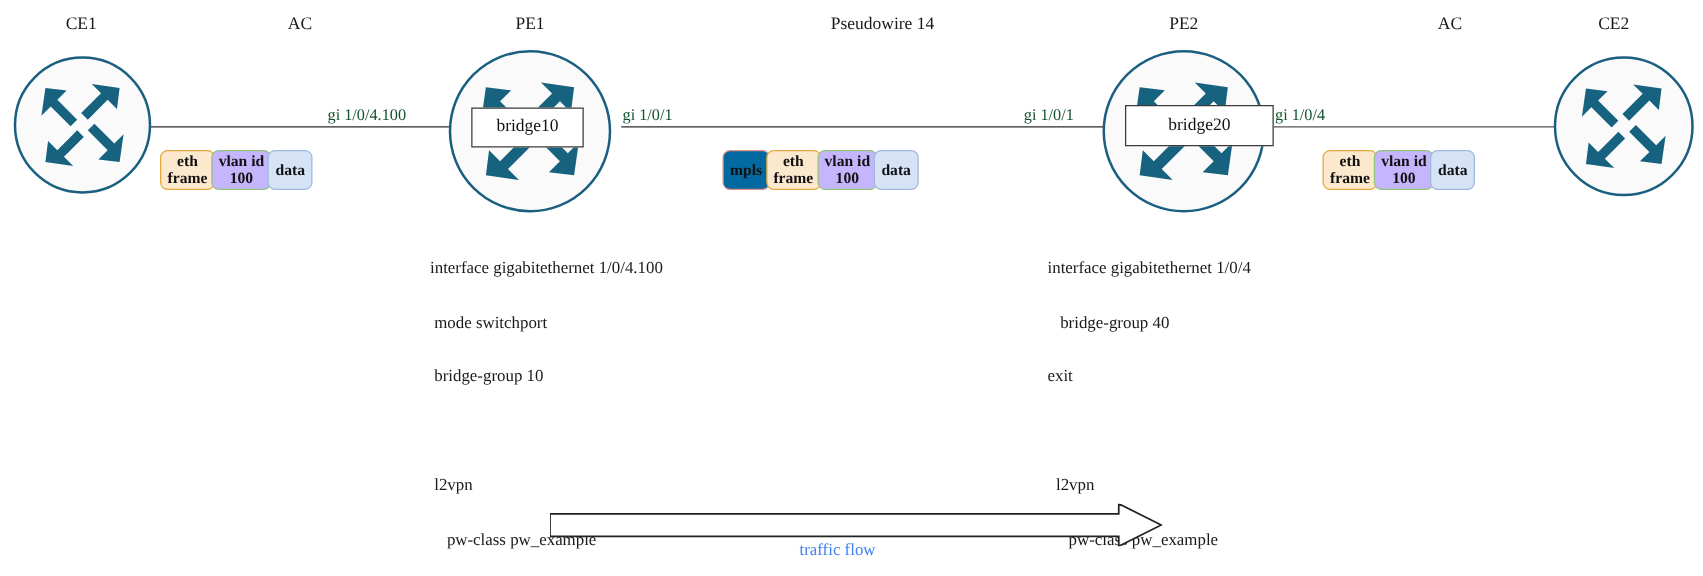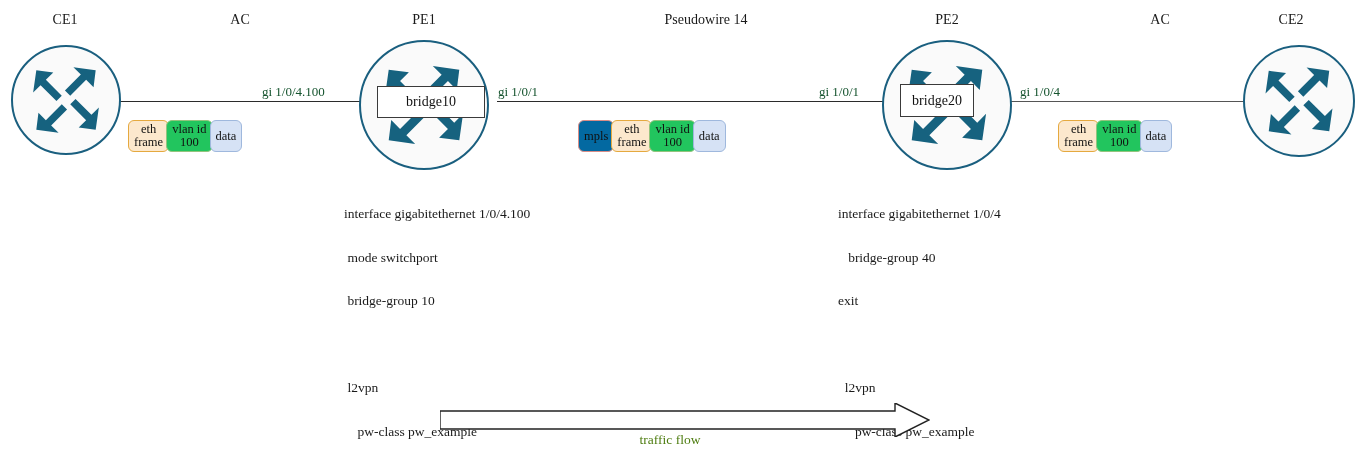--- a/index.html
+++ b/index.html
@@ -72,20 +72,21 @@
     color: #14532d;
     white-space: nowrap;
     line-height: 15px;
   }
 
   
   .packet {
     position: absolute;
     display: flex;
     align-items: stretch;
+    font-weight: bold;
   }
   .seg {
     border-radius: 6px;
     border: 1px solid #999;
     box-sizing: border-box;
     display: flex;
     flex-direction: column;
     align-items: center;
     justify-content: center;
     font-size: 12.5px;
@@ -95,21 +96,21 @@
     white-space: nowrap;
     height: 32px;
     margin-right: -3px;
   }
   .seg:last-child { margin-right: 12px; }
   .seg span { display: block; }
 
   .seg.mpls      { background:#0369a1; border-color:#d98d87; }
   .seg.ethframe  { background:#fce8cd; border-color:#e0a busy; }
   .seg.ethframe  { background:#fce8cd; border-color:#e5a93f; }
-  .seg.vlan      { background:#22c55e; border-color:#93c47d; }
+  .seg.vlan      { background:#c4b5fd; border-color:#93c47d; }
   .seg.data      { background:#d6e2f5; border-color:#9fb8dd; }
 
   
   .config {
     position: absolute;
     font-size: 13.5px;
     line-height: 14.5px;
     color: #1a1a1a;
     white-space: pre;
   }
@@ -117,21 +118,21 @@
   .config .cline.blank { height: 14.5px; }
 
   
   .flow {
     position: absolute;
   }
   .flow svg { display: block; }
   .flow-label {
     position: absolute;
     font-size: 13.5px;
-    color: #4d7c0f;
+    color: #3b82f6;
     white-space: nowrap;
     transform: translateX(-50%);
   }
 </style>
 </head>
 <body>
 
 <div class="canvas">
 
   <div class="toplabel" style="left:65px;  top:12px;">CE1</div>
@@ -164,35 +165,35 @@
       <svg viewBox="0 0 100 100" aria-hidden="true">
         <g fill="#16627f">
           <path d="M22 22 L38 24 L31 31 L46 46 L41 51 L26 36 L19 43 Z"></path>
           <path d="M78 22 L76 38 L69 31 L54 46 L49 41 L64 26 L57 19 Z"></path>
           <path d="M22 78 L24 62 L31 69 L46 54 L51 59 L36 74 L43 81 Z"></path>
           <path d="M78 78 L62 76 L69 69 L54 54 L59 49 L74 64 L81 57 Z"></path>
         </g>
       </svg>
     </span>
   </div>
-  <div class="bridge-box" style="left:377px; top:86px; width:108px; height:32px;">bridge10</div>
+  <div class="bridge-box" style="left:377px; top:86px; width:90px; height:32px;">bridge10</div>
 
   <div class="node" style="left:882px; top:40px; width:130px; height:130px;">
     <span>
       <svg viewBox="0 0 100 100" aria-hidden="true">
         <g fill="#16627f">
           <path d="M22 22 L38 24 L31 31 L46 46 L41 51 L26 36 L19 43 Z"></path>
           <path d="M78 22 L76 38 L69 31 L54 46 L49 41 L64 26 L57 19 Z"></path>
           <path d="M22 78 L24 62 L31 69 L46 54 L51 59 L36 74 L43 81 Z"></path>
           <path d="M78 78 L62 76 L69 69 L54 54 L59 49 L74 64 L81 57 Z"></path>
         </g>
       </svg>
     </span>
   </div>
-  <div class="bridge-box" style="left:900px; top:84px; width:74px; height:33px;">bridge20</div>
+  <div class="bridge-box" style="left:900px; top:84px; width:119px; height:33px;">bridge20</div>
 
   <div class="node" style="left:1243px; top:45px; width:112px; height:112px;">
     <span>
       <svg viewBox="0 0 100 100" aria-hidden="true">
         <g fill="#16627f">
           <path d="M22 22 L38 24 L31 31 L46 46 L41 51 L26 36 L19 43 Z"></path>
           <path d="M78 22 L76 38 L69 31 L54 46 L49 41 L64 26 L57 19 Z"></path>
           <path d="M22 78 L24 62 L31 69 L46 54 L51 59 L36 74 L43 81 Z"></path>
           <path d="M78 78 L62 76 L69 69 L54 54 L59 49 L74 64 L81 57 Z"></path>
         </g>

